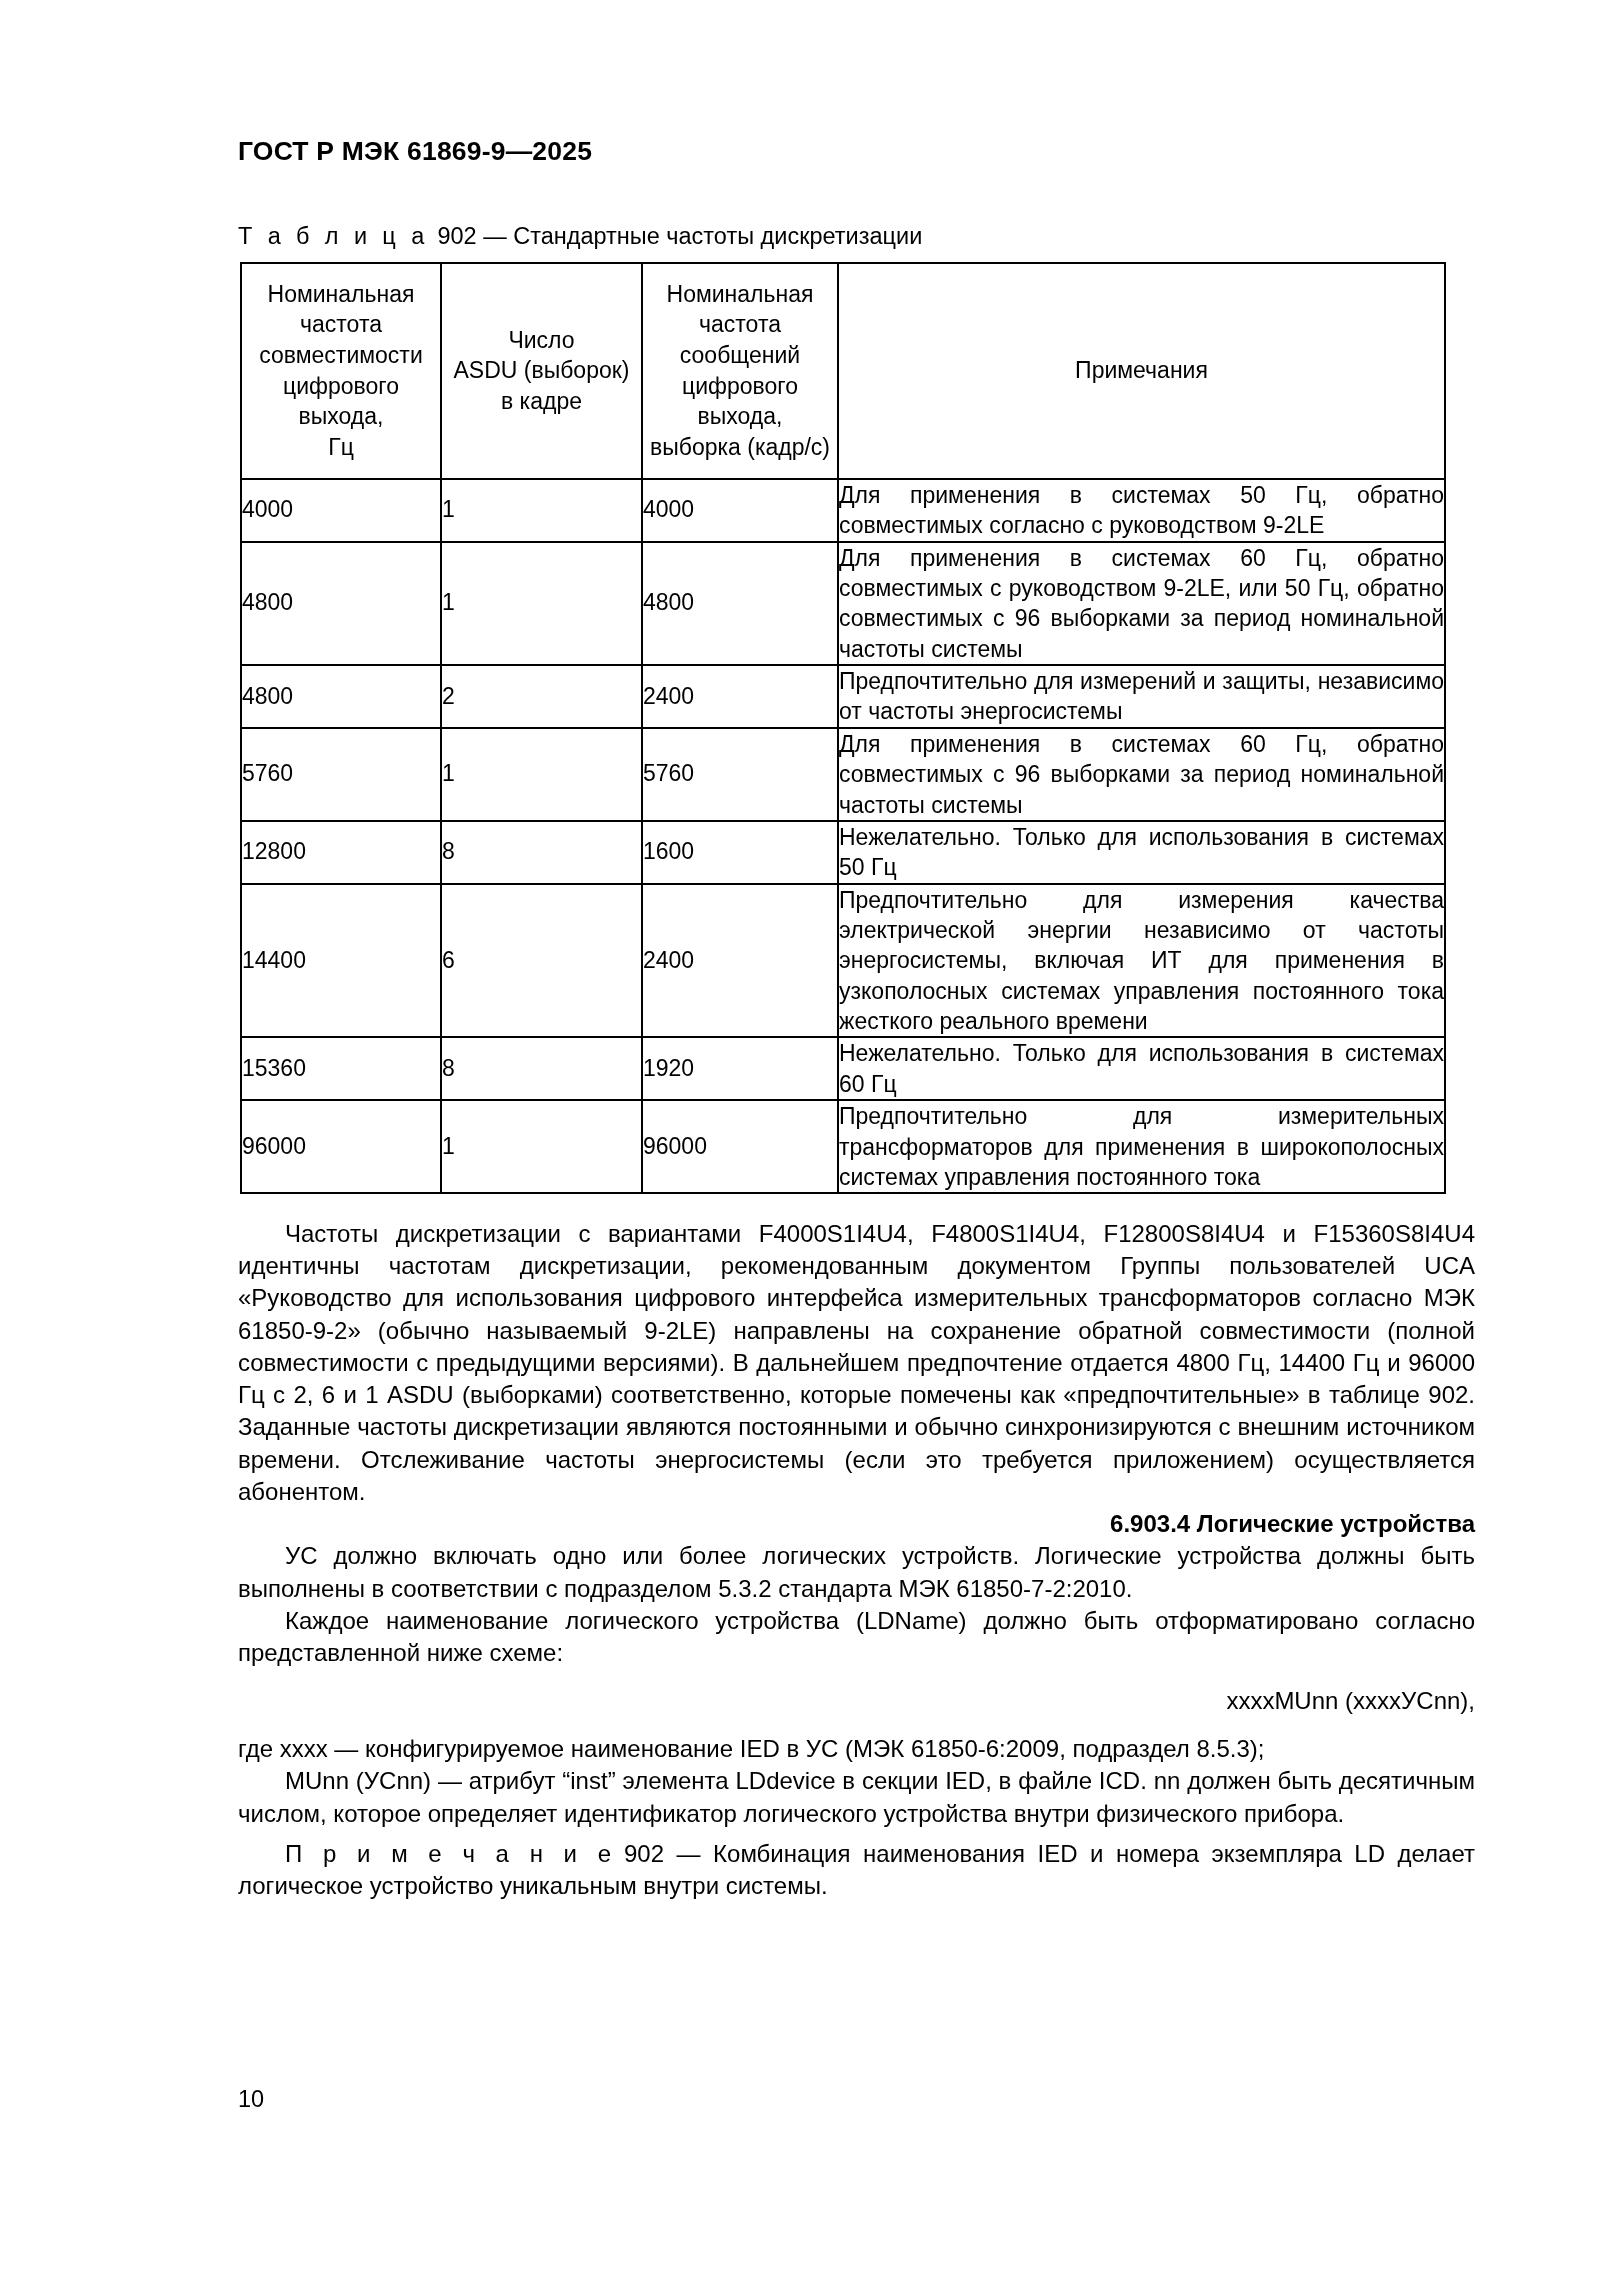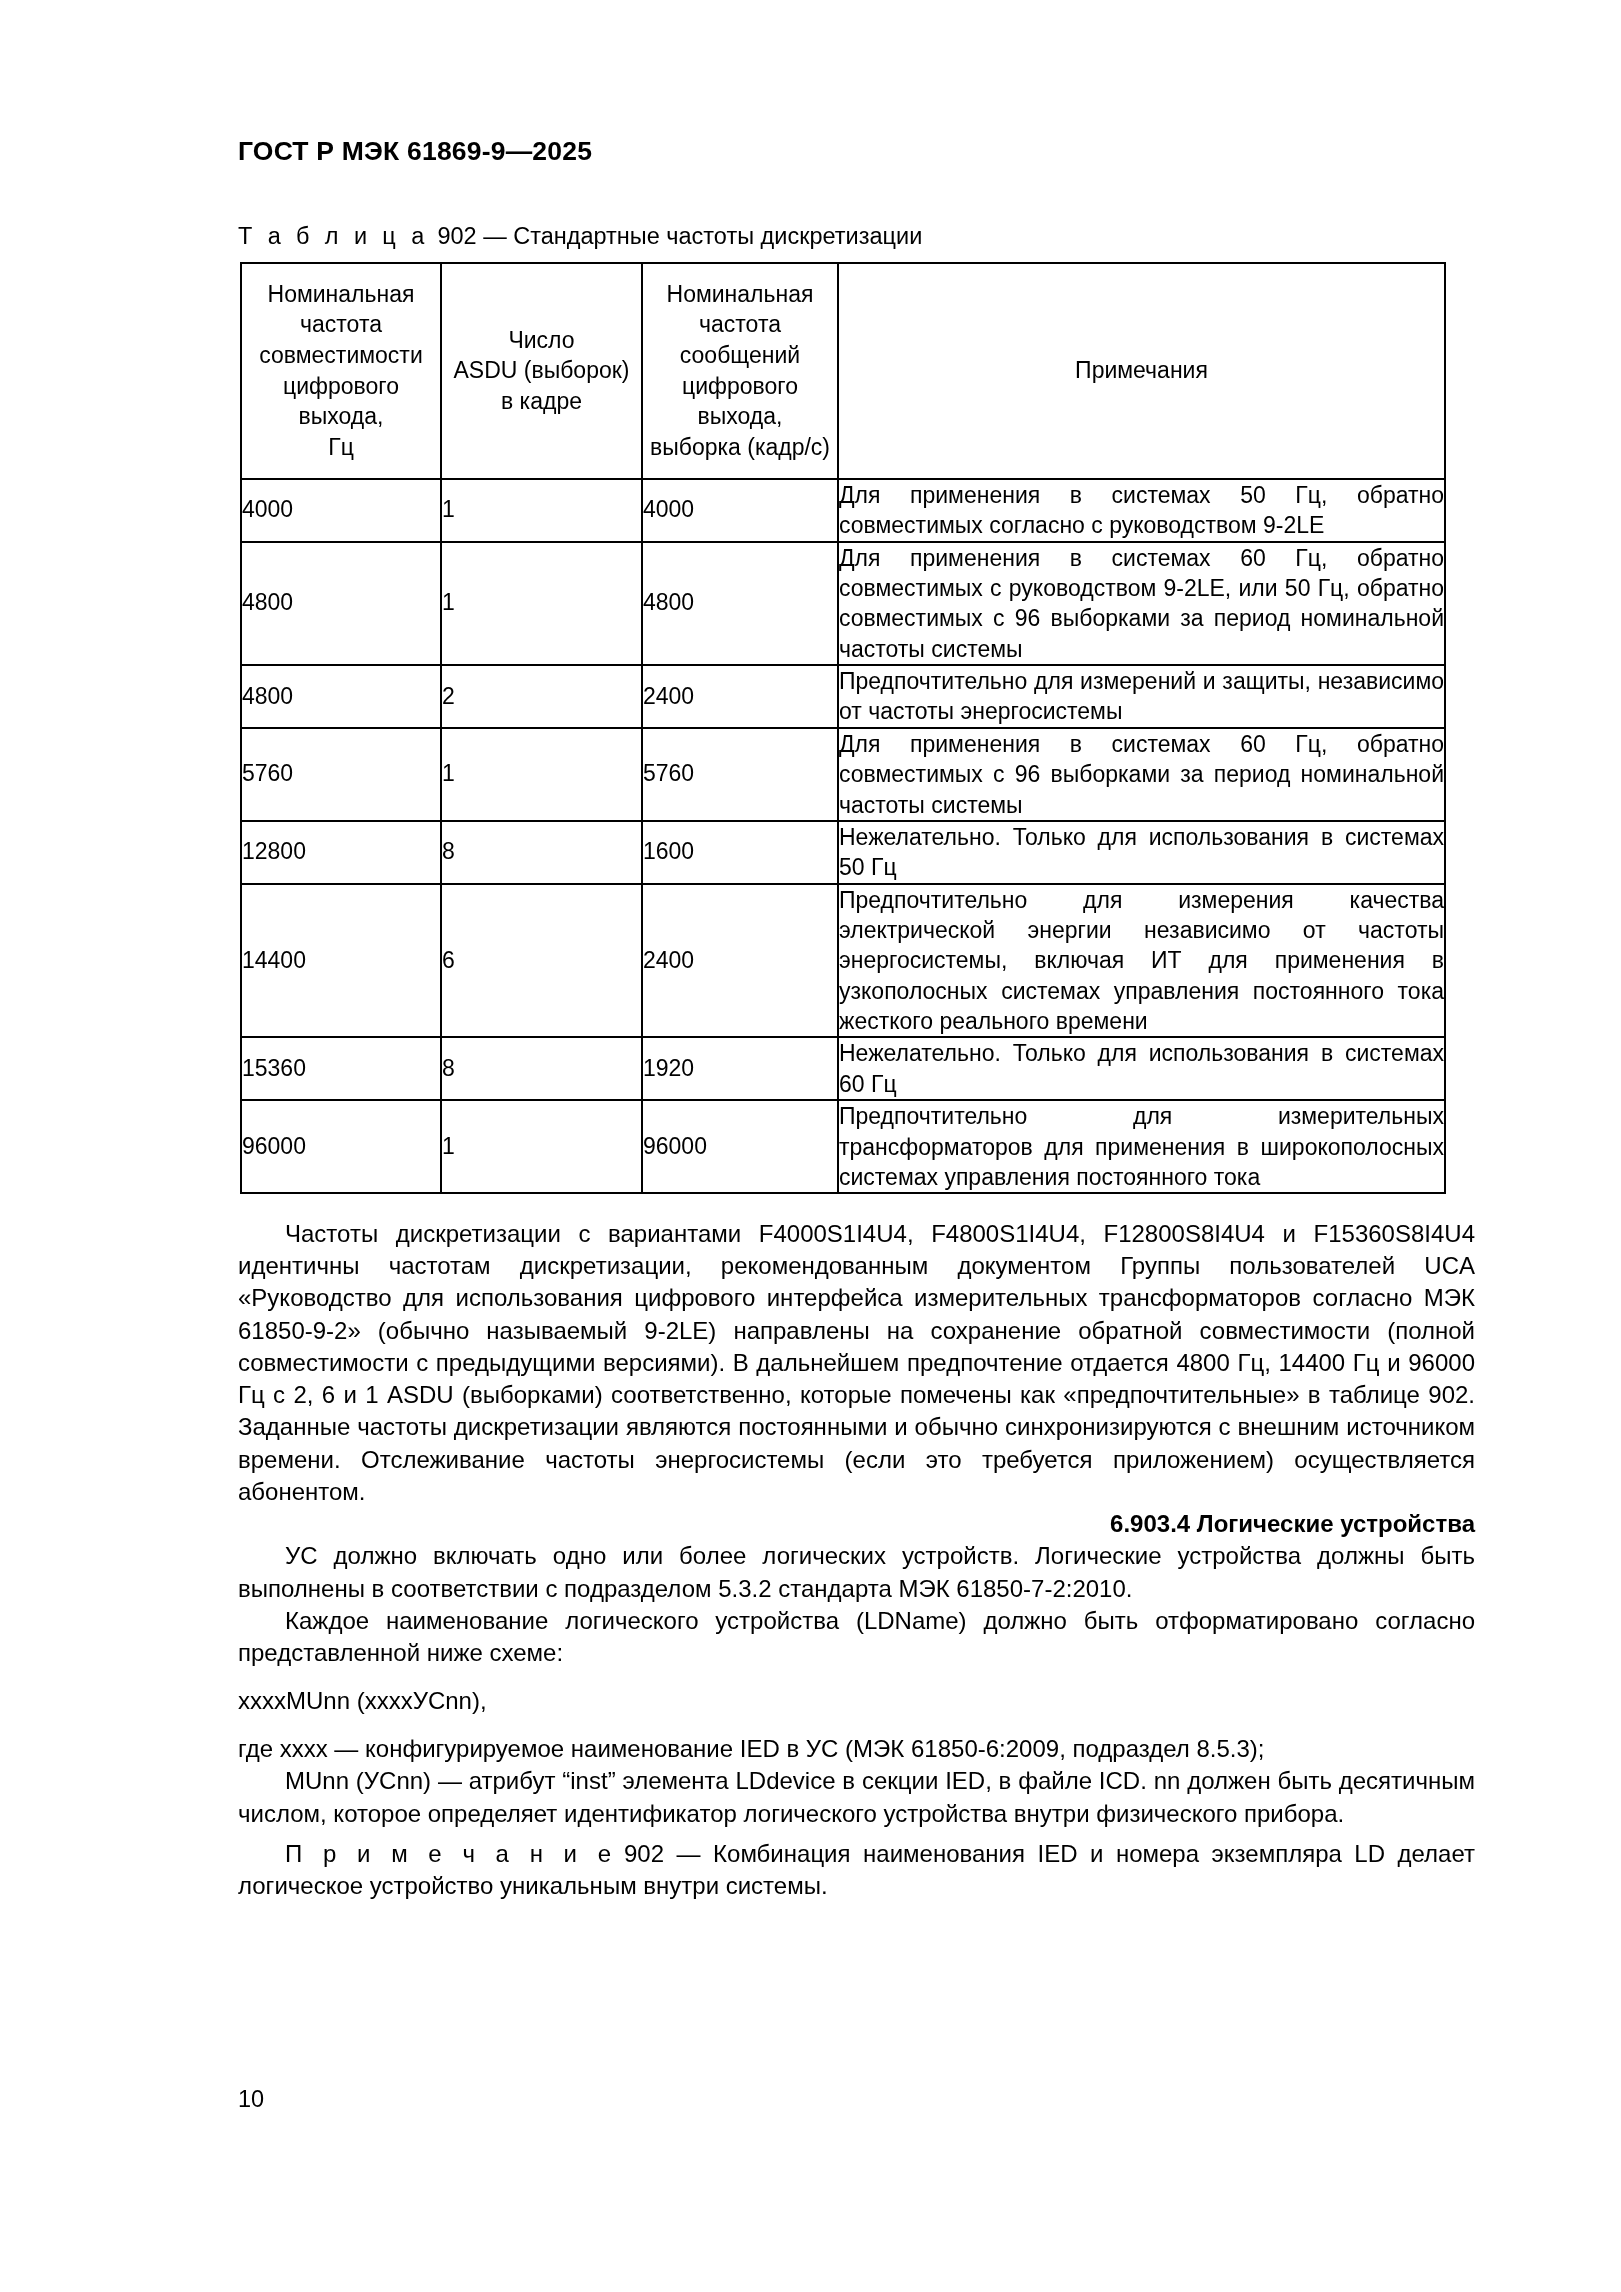--- a/index.html
+++ b/index.html
@@ -113,21 +113,21 @@
     text-indent: 0;
   }
   p.heading {
     margin: 0;
     font-weight: bold;
     text-indent: 47px;
     text-align: right;
   }
   p.centered {
     margin: 0;
-    text-align: left;
+    text-align: right;
     text-indent: 0;
   }
   .gap-sm { height: 7.8px; }
   .gap-md { height: 15.7px; }
   .note-para {
     margin: 0;
     text-align: justify;
     text-align-last: left;
     text-indent: 47px;
   }

